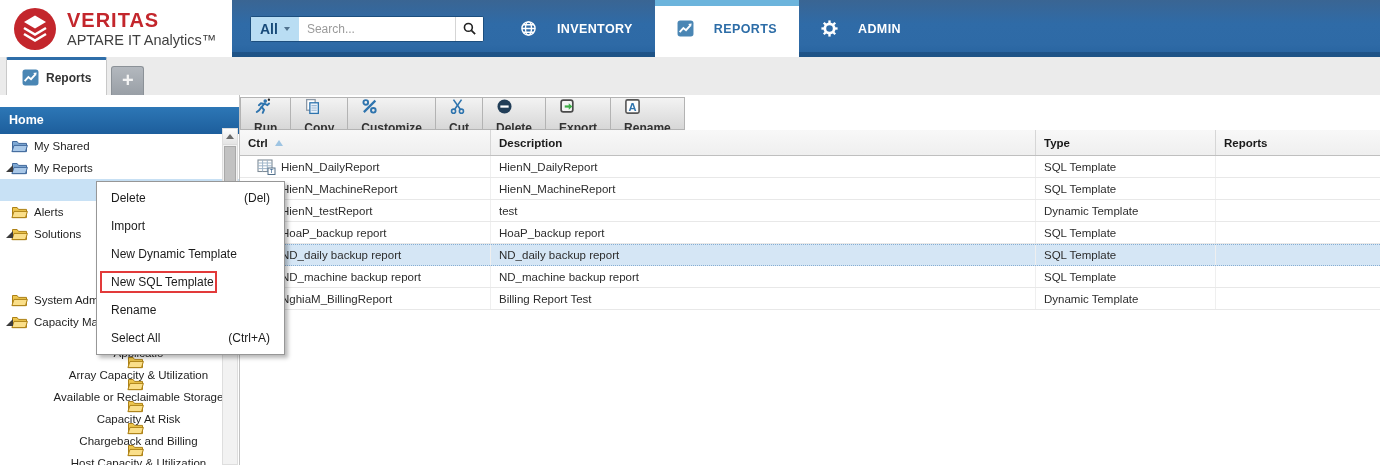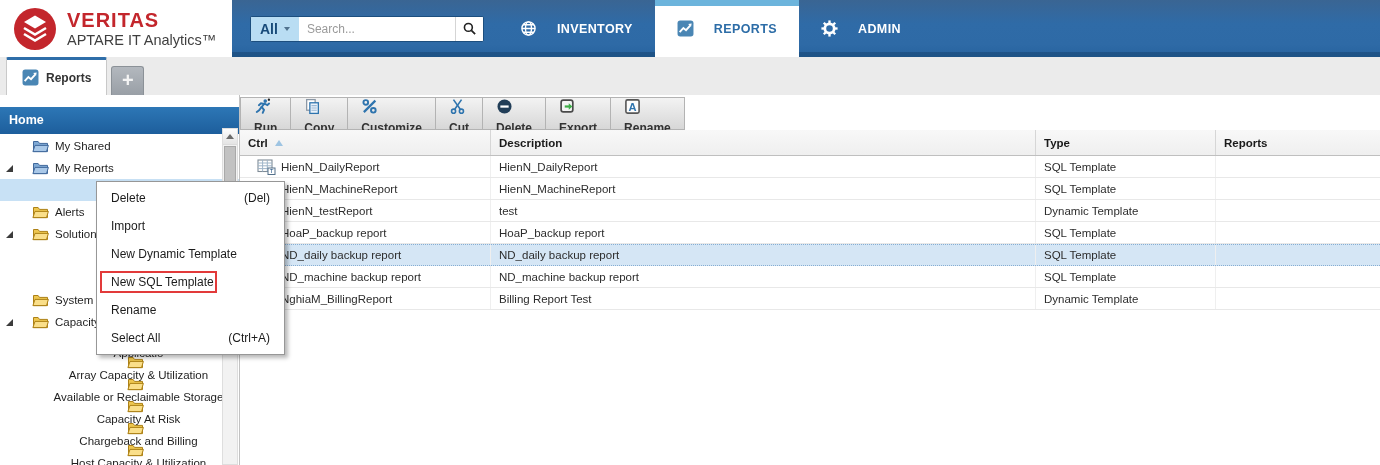--- a/index.html
+++ b/index.html
@@ -45,21 +45,21 @@
             font-size:20px;font-weight:bold;display:flex;align-items:center;justify-content:center;
             cursor:pointer;line-height:1;padding-bottom:2px;}
 
   
   .content{display:flex;height:370px;}
   .sidebar{width:240px;min-width:240px;background:#fff;border-right:1px solid #c2c2c2;position:relative;}
   .side-header{margin-top:12px;height:27px;background:linear-gradient(180deg,#2d77b6,#1d5e9c);color:#fff;
                font-weight:bold;font-size:12.5px;line-height:27px;padding-left:9px;}
   .tree{padding-top:1px;}
   .tree-item{height:22px;display:flex;align-items:center;font-size:11.5px;color:#1f1f1f;cursor:pointer;
-             position:relative;padding-left:32px;white-space:nowrap;}
+             position:relative;padding-left:11px;white-space:nowrap;}
   .tree-item.lvl1{padding-left:38px;flex-direction:column;}
   .tree-item.selected{background:#c8e1f5;}
   .tree-item .tw-arrow{position:absolute;left:6px;top:8px;width:0;height:0;
              border-bottom:7px solid #3c3c3c;border-left:7px solid transparent;display:none;}
   .tree-item.expanded .tw-arrow{display:block;}
   .tree-item .folder{margin-right:6px;display:flex;}
   .folder svg{width:17px;height:14px;display:block;}
   .side-scrollbar{position:absolute;top:33px;bottom:0;right:1px;width:16px;background:#f2f2f2;
                   border:1px solid #dedede;}
   .sb-up{height:16px;background:linear-gradient(#fdfdfd,#e4e4e4);display:flex;align-items:center;

